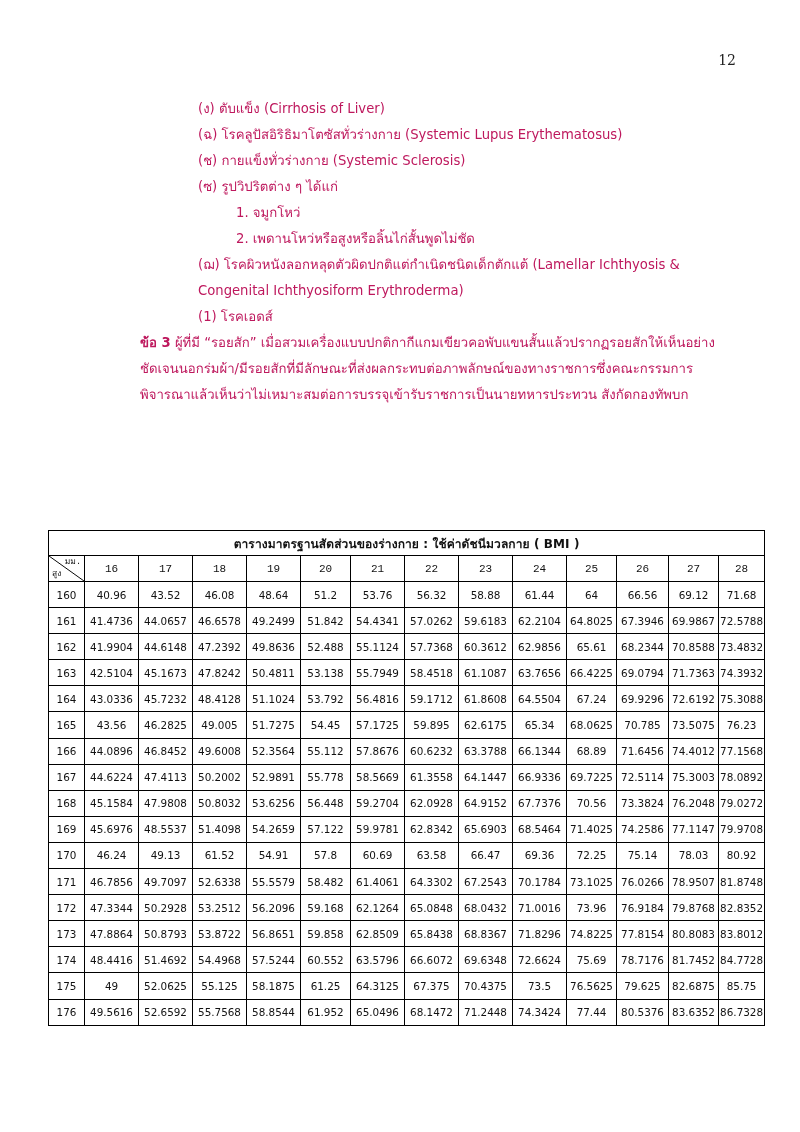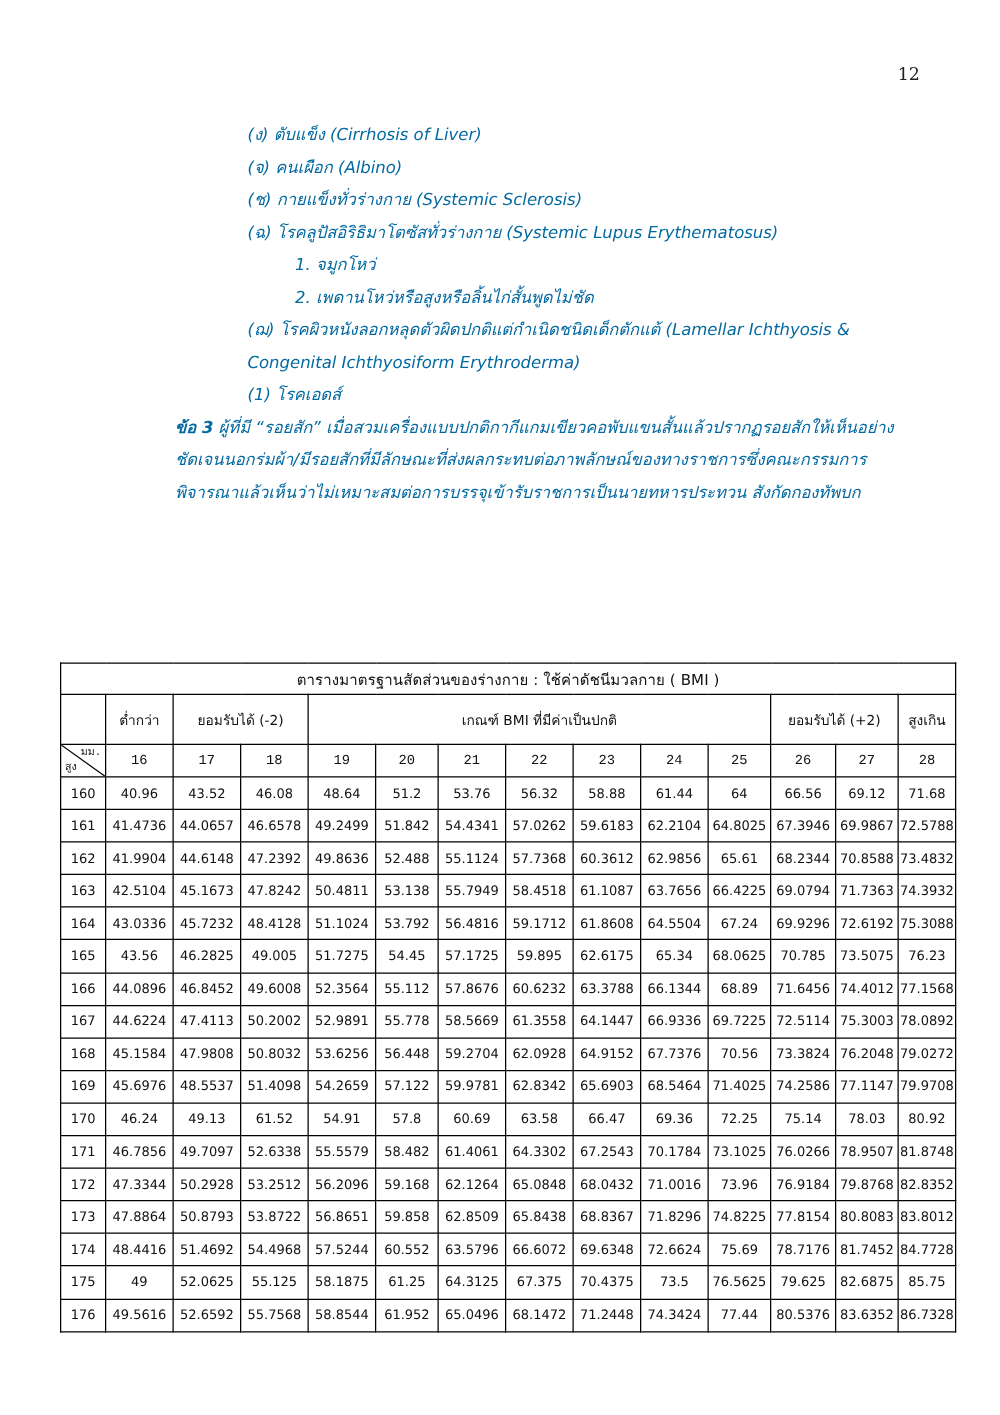--- a/index.html
+++ b/index.html
@@ -27,22 +27,21 @@
     font-family: "DejaVu Serif", "Liberation Serif", serif;
     color: #222;
   }
   .body-text {
     position: absolute;
     top: 96px;
     left: 88px;
     width: 640px;
     font-size: 13.2px;
     line-height: 1.0;
-    color: #0369a1;
-    font-style: italic;
+    color: #be185d;
   }
   .ln {
     white-space: nowrap;
     margin-bottom: 0;
     height: 26px;
     line-height: 26px;
   }
   .ind-1 { padding-left: 110px; }
   .ind-2 { padding-left: 148px; }
   .ind-3 { padding-left: 110px; }
@@ -72,21 +71,21 @@
     text-align: center;
     vertical-align: middle;
     padding: 0;
     height: 24.4px;
     font-weight: normal;
     color: #111;
   }
   table.bmi tr.title-row td {
     height: 25px;
     font-size: 12px;
-    font-weight: normal;
+    font-weight: bold;
   }
   table.bmi tr.group-row td {
     height: 40px;
     font-size: 11px;
   }
   table.bmi tr.num-row td {
     height: 26px;
     font-size: 11px;
     font-family: Liberation Mono, monospace;
   }
@@ -122,23 +121,23 @@
 </head>
 <body>
 
 <div class="page">
 
   <div class="page-number">12</div>
 
   <div class="body-text">
     <div id="doc-lines">
         <div class="ln ind-1"><span>(ง) ตับแข็ง (Cirrhosis of Liver)</span></div>
-        <div class="ln ind-1"><span>(จ) คนเผือก (Albino)</span></div>
+        <div class="ln ind-1"><span>(ฉ) โรคลูปัสอิริธิมาโตซัสทั่วร่างกาย (Systemic Lupus Erythematosus)</span></div>
         <div class="ln ind-1"><span>(ช) กายแข็งทั่วร่างกาย (Systemic Sclerosis)</span></div>
-        <div class="ln ind-1"><span>(ฉ) โรคลูปัสอิริธิมาโตซัสทั่วร่างกาย (Systemic Lupus Erythematosus)</span></div>
+        <div class="ln ind-1"><span>(ซ) รูปวิปริตต่าง ๆ ได้แก่</span></div>
         <div class="ln ind-2"><span>1. จมูกโหว่</span></div>
         <div class="ln ind-2"><span>2. เพดานโหว่หรือสูงหรือลิ้นไก่สั้นพูดไม่ชัด</span></div>
       </div>
 
     <div class="ln wrap ind-3" style="white-space:normal; height:auto;">
       <span>(ฌ) โรคผิวหนังลอกหลุดตัวผิดปกติแต่กำเนิดชนิดเด็กตักแต้ (Lamellar Ichthyosis &amp; Congenital Ichthyosiform Erythroderma)</span>
     </div>
 
 
     <div id="clause2-items">
@@ -167,28 +166,20 @@
           <col style="width: 52px;">
           <col style="width: 50px;">
           <col style="width: 46px;">
         </colgroup>
       <tbody>
         <tr class="title-row">
           <td colspan="14">
             <span class="bmi-title-inner">ตารางมาตรฐานสัดส่วนของร่างกาย : ใช้ค่าดัชนีมวลกาย ( BMI )</span>
           </td>
         </tr>
-        <tr class="group-row" id="group-row">
-            <td colspan="1"></td>
-            <td colspan="1"><span>ต่ำกว่า</span></td>
-            <td colspan="2"><span>ยอมรับได้ (-2)</span></td>
-            <td colspan="7"><span>เกณฑ์ BMI ที่มีค่าเป็นปกติ</span></td>
-            <td colspan="2"><span>ยอมรับได้ (+2)</span></td>
-            <td colspan="1"><span>สูงเกิน</span></td>
-          </tr>
         <tr class="num-row" id="num-row">
             <td class="corner">
               <svg class="diag" viewBox="0 0 36 26" preserveAspectRatio="none">
                 <line x1="0" y1="0" x2="36" y2="26" stroke="#000" stroke-width="1"></line>
               </svg>
               <span class="lbl-top">มม.</span>
               <span class="lbl-bottom">สูง</span>
             </td>
             <td><span>16</span></td>
             <td><span>17</span></td>

